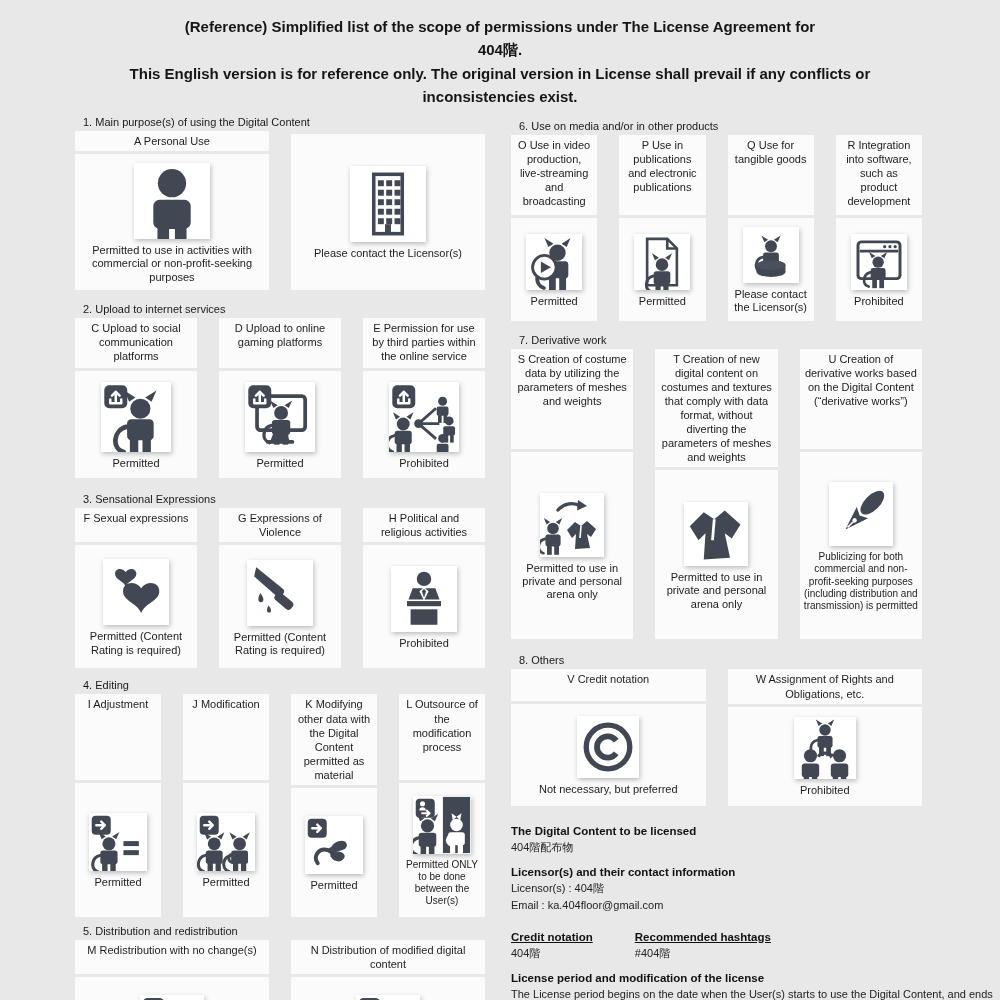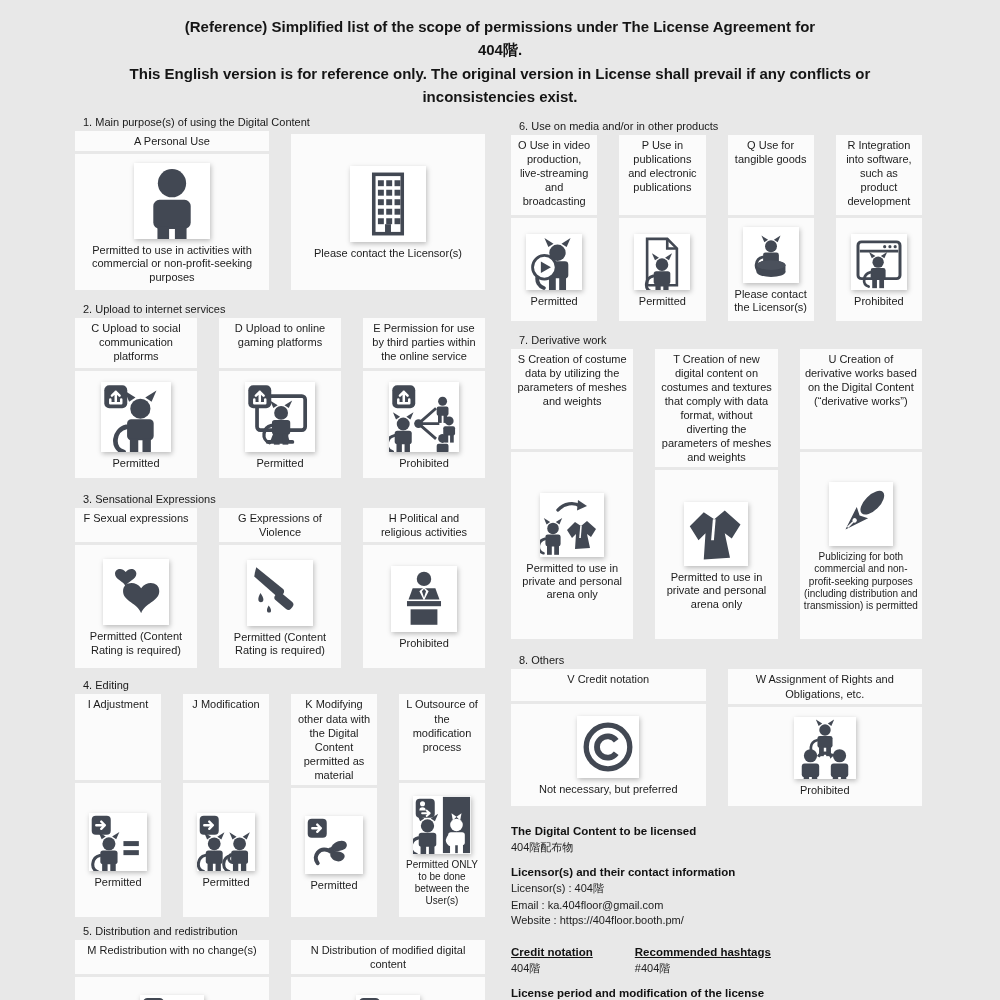--- a/index.html
+++ b/index.html
@@ -663,21 +663,20 @@
               </div>
             </div>
           </div>
         </div>
   <div class="info">
     <div class="info-h first">The Digital Content to be licensed</div>
     <div class="info-line">404階配布物</div>
     <div class="info-h">Licensor(s) and their contact information</div>
     <div class="info-line">Licensor(s) : 404階</div>
     <div class="info-line">Email :  ka.404floor@gmail.com</div>
-    <div class="info-line">Website : https://404floor.booth.pm/</div>
     <div class="credit-row">
       <div class="credit-col">
         <div class="info-h">Credit notation</div>
         <div class="info-line">404階</div>
       </div>
       <div class="credit-col">
         <div class="info-h">Recommended hashtags</div>
         <div class="info-line">#404階</div>
       </div>
     </div>

